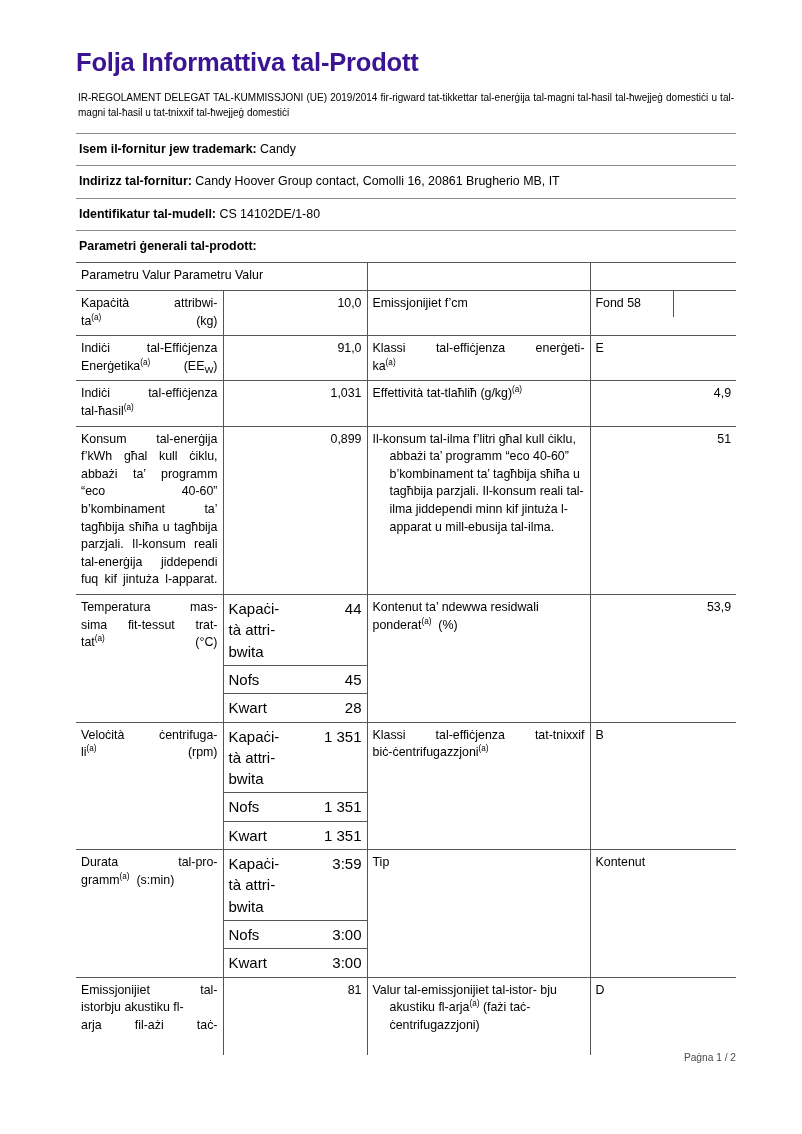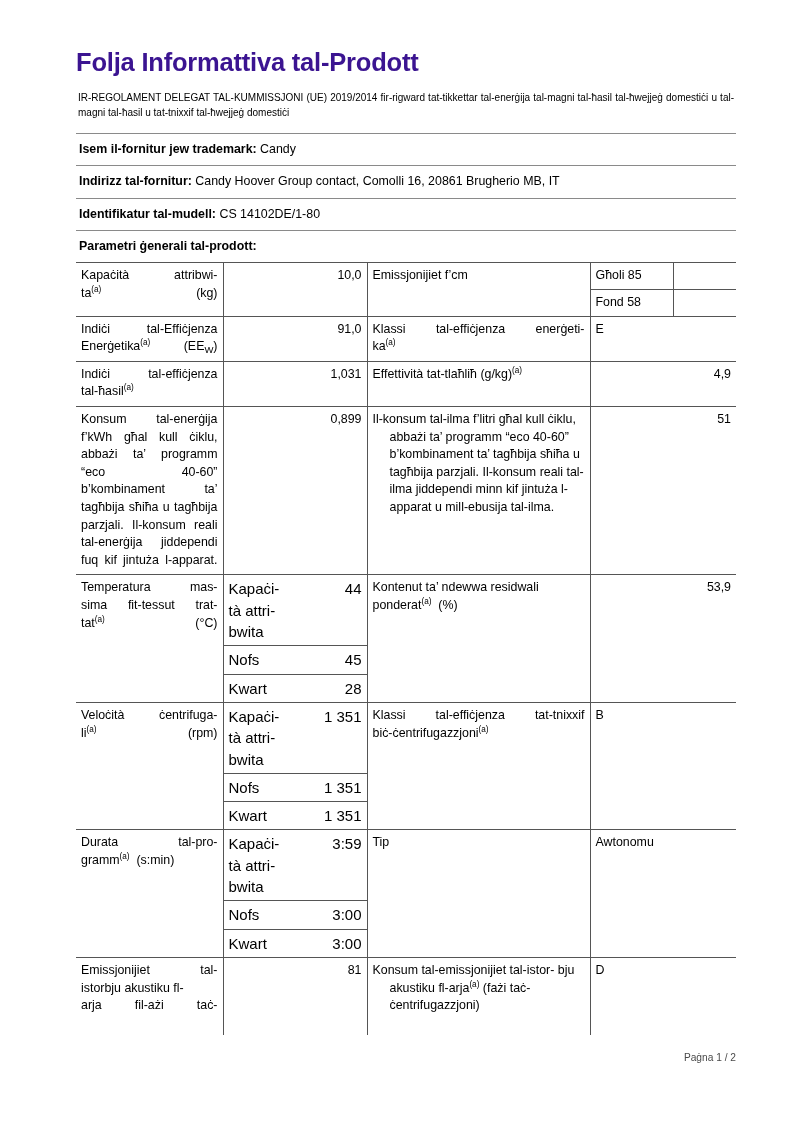--- a/index.html
+++ b/index.html
@@ -172,35 +172,36 @@
       <colgroup>
         <col style="width:147px">
         <col style="width:72px">
         <col style="width:72px">
         <col style="width:223px">
         <col style="width:73px">
         <col style="width:73px">
       </colgroup>
 
       <tbody>
+          <tr class="band">
+        <td colspan="3" class="vr">Parametru Valur Parametru Valur</td>
+        <td class="vr">&nbsp;</td>
+        <td colspan="2">&nbsp;</td>
+      </tr>
 
       <tr>
         <td class="noborder-l justify">
           <span>Kapaċità  attribwi-</span><br>
           <span>ta</span><sup class="fn">(a)</sup>&nbsp;&nbsp;<span>(kg)</span>
         </td>
         <td colspan="2" class="num">10,0</td>
         <td>Emissjonijiet f’cm</td>
         <td colspan="2" style="padding:0" class="noborder-r">
           <table class="dims">
             <tbody>
-                  <tr>
-              <td class="dimlabel">Għoli 85</td>
-              <td>&nbsp;</td>
-            </tr>
             <tr>
               <td class="dimlabel">Fond 58</td>
               <td>&nbsp;</td>
             </tr>
           </tbody>
               </table>
         </td>
       </tr>
 
       <tr>
@@ -316,39 +317,39 @@
               <td class="subval">3:00</td>
             </tr>
             <tr class="divider">
               <td class="sublabel">Kwart</td>
               <td class="subval">3:00</td>
             </tr>
           </tbody>
               </table>
         </td>
         <td>Tip</td>
-        <td colspan="2" class="noborder-r">Awtonomu</td>
+        <td colspan="2" class="noborder-r">Kontenut</td>
       </tr>
 
       <tr>
         <td class="noborder-l noborder-b" style="height:68px">
           <span style="display:flex; justify-content:space-between">
             <span>Emissjonijiet</span>
             <span>tal-</span>
           </span>
           <span>istorbju akustiku fl-</span>
           <span style="display:flex; justify-content:space-between">
             <span>arja</span>
             <span>fil-ażi</span>
             <span>taċ-</span>
           </span>
         </td>
         <td colspan="2" class="num noborder-b">81</td>
         <td class="noborder-b" style="padding-left:22px; text-indent:-17px">
-          <span>Konsum tal-emissjonijiet tal-istor-</span>
+          <span>Valur tal-emissjonijiet tal-istor-</span>
           <span>bju akustiku fl-arja</span><sup class="fn">(a)</sup>
           <span>(fażi taċ-</span>
           <span>ċentrifugazzjoni)</span>
         </td>
         <td colspan="2" class="noborder-r noborder-b">D</td>
       </tr>
 
     </tbody>
       </table>
   </div>

